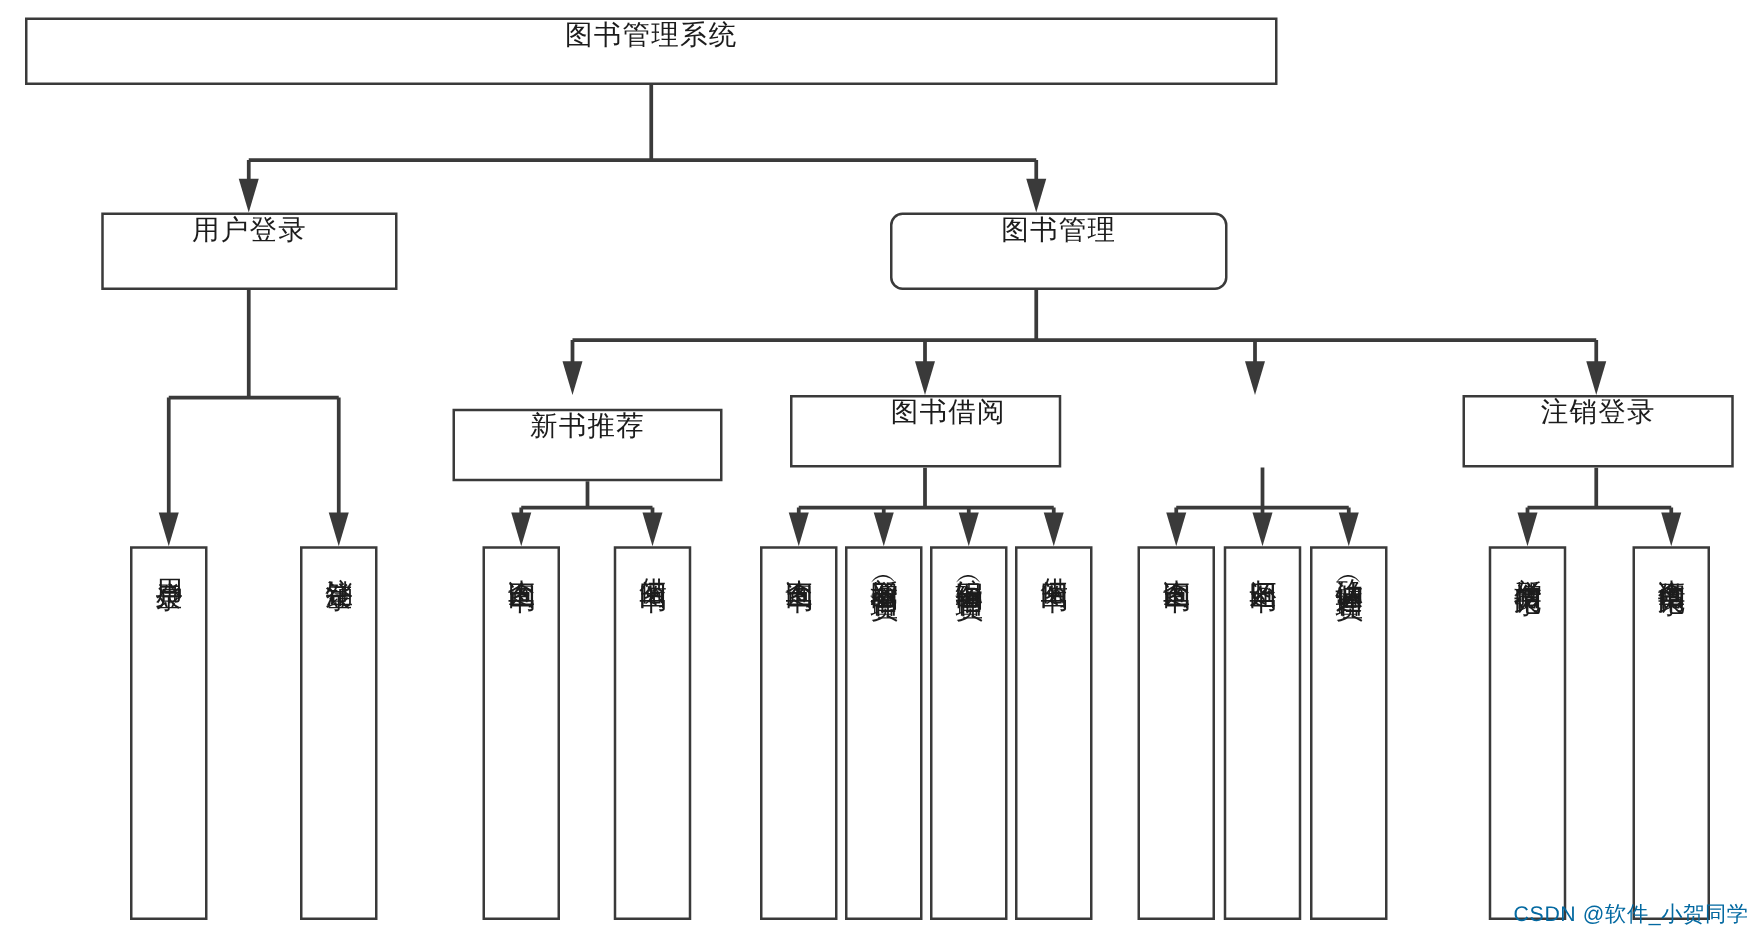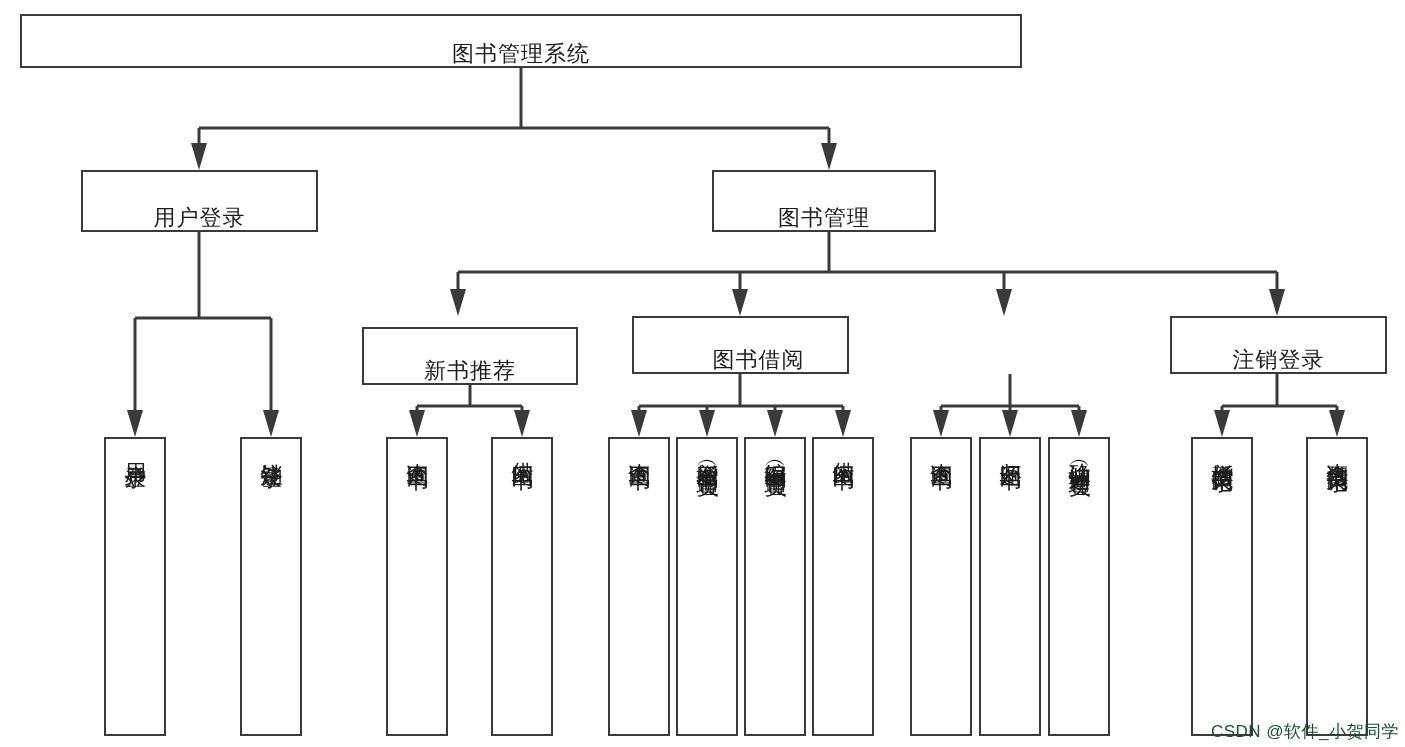--- a/index.html
+++ b/index.html
@@ -25,21 +25,21 @@
     top: 0;
     width: 1405px;
     height: 747px;
   }
   .node-box {
     position: absolute;
     box-sizing: border-box;
     border: 2.5px solid #3a3a3a;
     background: #ffffff;
     display: flex;
-    align-items: flex-end;
+    align-items: flex-start;
     justify-content: center;
     color: #1c1c1c;
   }
   .node-label-h {
     font-size: 22px;
     line-height: 1.1;
     letter-spacing: 1px;
     white-space: nowrap;
   }
   .node-box.leaf {
@@ -53,21 +53,21 @@
     writing-mode: vertical-rl;
     text-orientation: upright;
     letter-spacing: 2px;
     white-space: nowrap;
   }
   .watermark {
     position: absolute;
     right: 6px;
     bottom: 4px;
     font-size: 17px;
-    color: #14532d;
+    color: #0369a1;
     letter-spacing: 0.5px;
     white-space: nowrap;
     pointer-events: none;
   }
 </style>
 </head>
 <body>
 
 <div id="diagram-root">
 
@@ -143,21 +143,21 @@
     </g>
   </svg>
 
   <div class="node-box" style="left:20px; top:14px; width:1002px; height:54px;">
     <span class="node-label-h">图书管理系统</span>
   </div>
 
   <div class="node-box" style="left:81px; top:170px; width:237px; height:62px;">
     <span class="node-label-h">用户登录</span>
   </div>
-  <div class="node-box" style="left:712px; top:170px; width:224px; height:62px;">
+  <div class="node-box" style="left:712px; top:170px; width:270px; height:62px;border-radius:10px;">
     <span class="node-label-h">图书管理</span>
   </div>
 
   <div class="node-box" style="left:362px; top:316px; width:216px; height:58px;margin-top:11px;">
     <span class="node-label-h">新书推荐</span>
   </div>
   <div class="node-box" style="left:632px; top:316px; width:217px; height:58px;padding-left:36px;">
     <span class="node-label-h">图书借阅</span>
   </div>
   <div class="node-box" style="left:1170px; top:316px; width:217px; height:58px;">

